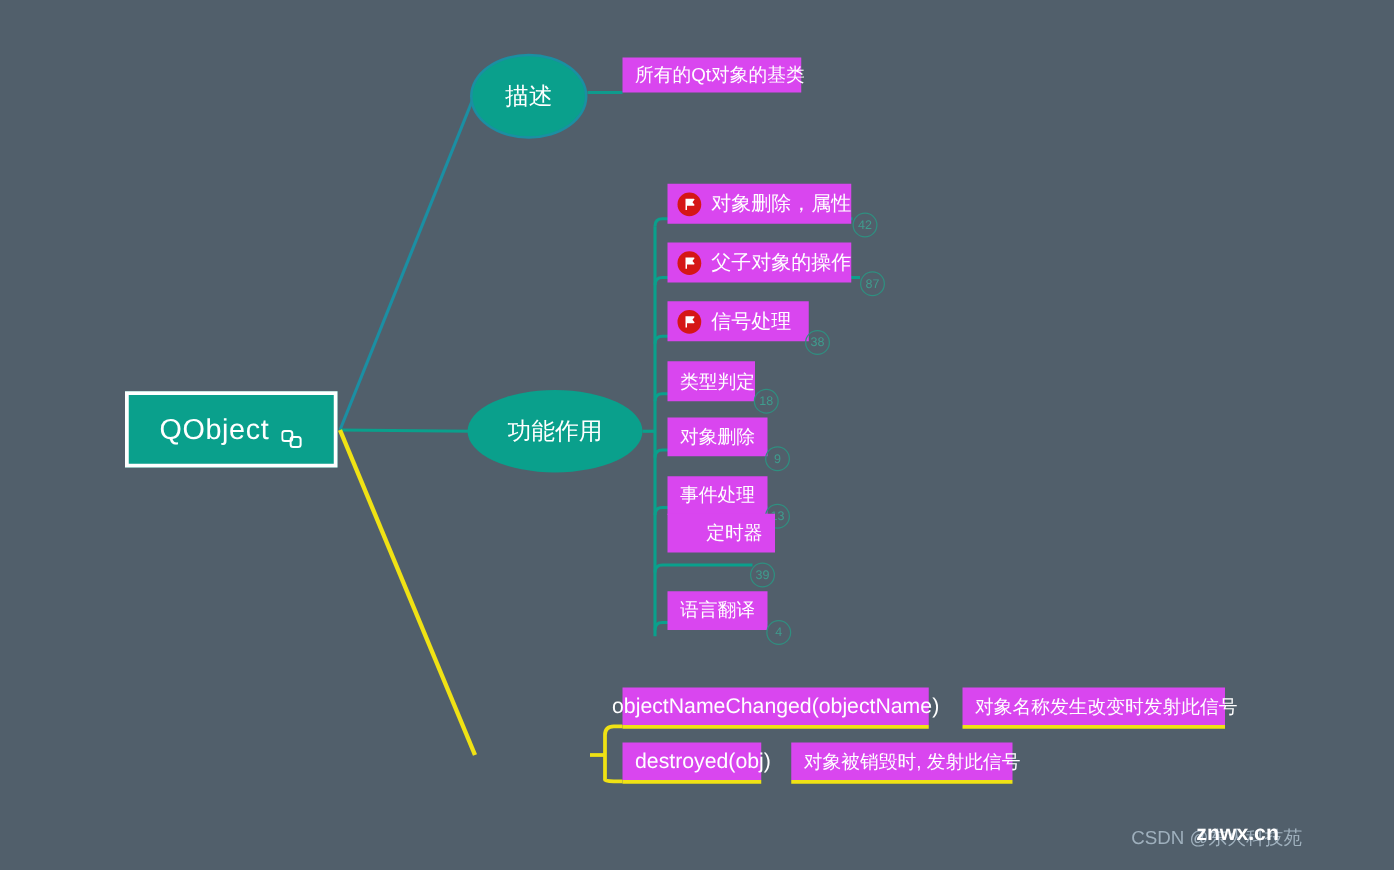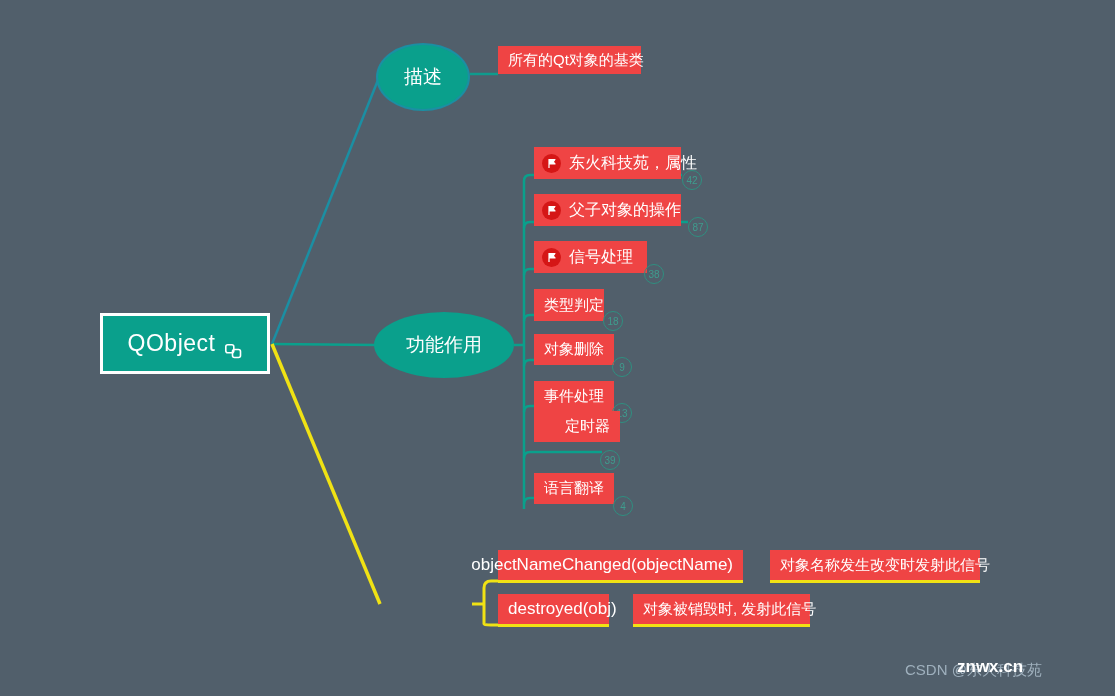--- a/index.html
+++ b/index.html
@@ -30,21 +30,21 @@
     display:flex;align-items:center;justify-content:center;
     color:#ffffff;font-size:19px;
     background:#0aa08c;
   }
   .el-desc{left:376px;top:43px;width:94px;height:68px;border:2px solid #1b8fa3;}
   .el-func{left:374px;top:312px;width:140px;height:66px;border:none;}
   .el-sig {left:376px;top:569px;width:96px;height:70px;border:3px solid #f0e214;}
 
   
   .box{
-    background:#ef4444;color:#ffffff;
+    background:#d946ef;color:#ffffff;
     display:flex;align-items:center;
     font-size:15px;padding:0 10px;box-sizing:border-box;
     white-space:nowrap;
   }
   .box.flagged{padding-left:8px;gap:8px;font-size:16px;}
 
   .flag-icon{
     width:19px;height:19px;border-radius:50%;
     background:#d51616;flex:0 0 auto;
     display:flex;align-items:center;justify-content:center;
@@ -73,21 +73,21 @@
   .bd1{left:682px;top:170px;}
   .bd2{left:688px;top:217px;}
   .bd3{left:644px;top:264px;}
   .bd4{left:603px;top:311px;}
   .bd5{left:612px;top:357px;}
   .bd6{left:612px;top:403px;}
   .bd7{left:600px;top:450px;}
   .bd8{left:613px;top:496px;}
 
   
-  .s1{left:498px;top:550px;width:245px;height:30px;font-size:17px;justify-content:flex-end;}
+  .s1{left:498px;top:550px;width:245px;height:30px;font-size:17px;justify-content:center;}
   .s1d{left:770px;top:550px;width:210px;height:30px;}
   .s2{left:498px;top:594px;width:111px;height:30px;font-size:17px;}
   .s2d{left:633px;top:594px;width:177px;height:30px;}
   .uline{position:absolute;height:3px;background:#f0e214;}
   .u1{left:498px;top:580px;width:245px;}
   .u1d{left:770px;top:580px;width:210px;}
   .u2{left:498px;top:624px;width:111px;}
   .u2d{left:633px;top:624px;width:177px;}
 
   
@@ -146,21 +146,21 @@
   <div class="node ellipse el-func">
     <span>功能作用</span>
   </div>
 
   <div class="node box flagged f1">
     <span class="flag-icon">
       <svg width="11" height="11" viewBox="0 0 11 11">
           <path d="M3 1 V10 M3 1.5 H9 L7.2 3.8 L9 6 H3" fill="#ffffff" stroke="#ffffff" stroke-width="1.2" stroke-linejoin="round"></path>
         </svg>
     </span>
-    <span>东火科技苑，属性</span>
+    <span>对象删除，属性</span>
   </div>
   <div class="badge bd1">42</div>
 
   <div class="node box flagged f2">
     <span class="flag-icon">
       <svg width="11" height="11" viewBox="0 0 11 11">
           <path d="M3 1 V10 M3 1.5 H9 L7.2 3.8 L9 6 H3" fill="#ffffff" stroke="#ffffff" stroke-width="1.2" stroke-linejoin="round"></path>
         </svg>
     </span>
     <span>父子对象的操作</span>

